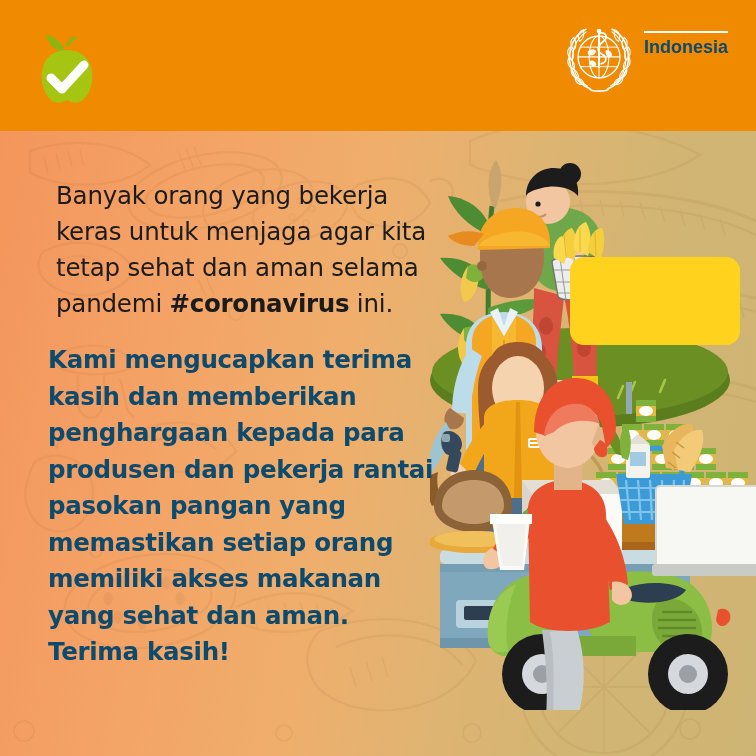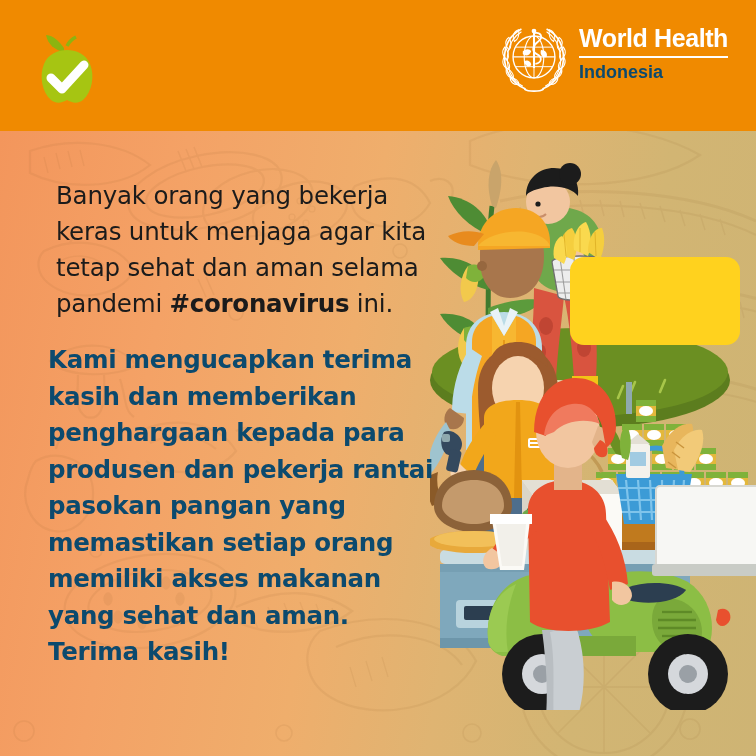--- a/index.html
+++ b/index.html
@@ -655,21 +655,20 @@
           <path d="M36 56 C40 54 46 56 46 62 C42 66 36 62 36 56 Z" fill="#ffffff" stroke="none"></path>
           <path d="M60 40 C66 40 70 44 68 50 C62 52 58 46 60 40 Z" fill="#ffffff" stroke="none"></path>
 
           <path d="M50 10 L50 66" stroke-width="3"></path>
 
           <path d="M50 16 C60 14 64 22 56 28 C48 34 46 42 54 46 C62 50 62 58 52 60" stroke-width="2.6"></path>
           <circle cx="50" cy="13" r="3.4" fill="#ffffff" stroke="none"></circle>
         </g>
       </svg>
       <div class="who-wordmark">
-        <div class="who-line">World Health</div>
         <div class="who-rule"></div>
         <div class="who-country">Indonesia</div>
       </div>
     </div>
 
   </div>
 
 </div>
 
 </body></html>

